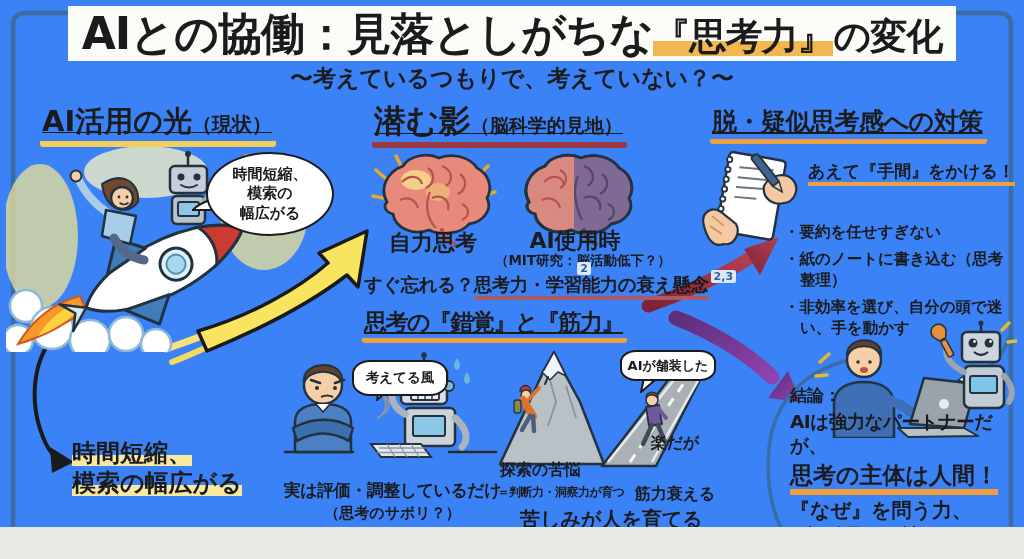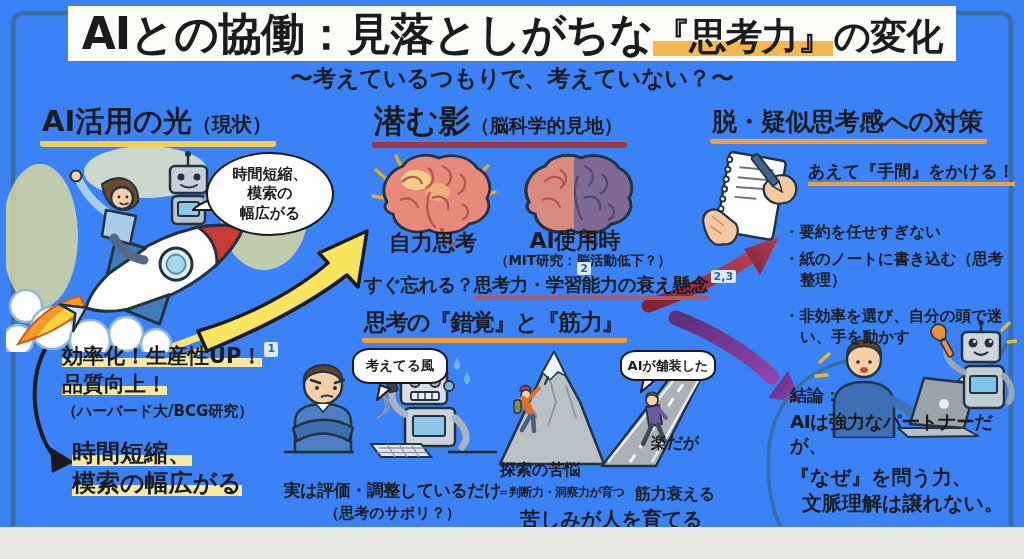--- a/index.html
+++ b/index.html
@@ -17,21 +17,21 @@
   .title-wrap { left:0; right:0; top:6px; text-align:center; z-index:6; }
   .title-line {
     display:inline-block; background:#fbfbf8; padding:0 14px;
     font-size:37px; font-weight:900; letter-spacing:-1px; line-height:1.25;
   }
   .title-ai { font-size:44px; }
   .title-hl { background:linear-gradient(transparent 60%, #f2b84f 60%, #f2b84f 96%, transparent 96%); }
   .subtitle { font-size:23px; font-weight:900; margin-top:2px; letter-spacing:0; }
 
   
-  .sec-head { display:inline-block; font-weight:900; padding:0 4px 3px 2px; line-height:1.1; }
+  .sec-head { display:inline-block; font-weight:900; padding:0 4px 3px 2px; line-height:1.1;text-decoration:underline; }
   .ul-yellow  { border-bottom:6px solid #f3cf5a; border-radius:3px; }
   .ul-maroon  { border-bottom:6px solid #9c3a44; border-radius:3px; }
   .ul-orange  { border-bottom:5px solid #ef9f3e; border-radius:3px; }
   .head-note { font-weight:900; }
 
   
   .bubble {
     background:#fff; border:2.5px solid #1b1b1b; border-radius:50%;
     display:flex; align-items:center; justify-content:center;
     text-align:center; font-weight:900; z-index:5;
@@ -154,25 +154,20 @@
     </g>
   </svg>
 
   <div class="abs bubble pre" style="left:206px;top:152px;width:128px;height:84px;font-size:15px;line-height:1.3">時間短縮、
 模索の
 幅広がる</div>
   <svg class="abs" style="left:192px;top:196px;z-index:4" width="22" height="18">
     <path d="M 21,3 C 9,7 4,10 1,14 L 21,14 Z" fill="#fff" stroke="#1b1b1b" stroke-width="2.2"></path>
   </svg>
 
-  <div class="abs z3" style="left:62px;top:342px;line-height:1.35">
-    <div style="font-size:21px;font-weight:900"><span class="hl-yellow">効率化！生産性UP！</span><span class="sup">1</span></div>
-    <div style="font-size:21px;font-weight:900"><span class="hl-yellow">品質向上！</span></div>
-    <div style="font-size:15px;font-weight:700;margin-top:2px">（ハーバード大/BCG研究）</div>
-  </div>
   <div class="abs z3 pre" style="left:72px;top:438px;font-size:24px;font-weight:900;line-height:1.25"><span class="hl-yellow">時間短縮、
 模索の幅広がる</span></div>
 
   <div class="abs z3" style="left:372px;top:104px">
     <span class="sec-head ul-maroon"><span style="font-size:32px">潜む影</span><span class="head-note" style="font-size:19px">（脳科学的見地）</span></span>
   </div>
 
   <svg class="abs z2" style="left:368px;top:148px" width="130" height="98" viewBox="0 0 130 98">
     <g stroke="#e3a92c" stroke-width="3.5" stroke-linecap="round">
       <line x1="8" y1="22" x2="17" y2="30"></line>
@@ -260,21 +255,21 @@
     <path d="M 184,24 C 180,30 180,34 184,36 C 188,34 188,30 184,24 Z" fill="#6fb3e0"></path>
     <rect x="122" y="60" width="50" height="38" rx="5" fill="#ccd4da" stroke="#23323f" stroke-width="2.5"></rect>
     <rect x="130" y="68" width="32" height="20" rx="2" fill="#8ec6e8" stroke="#23323f" stroke-width="2"></rect>
     <path d="M 122,66 C 110,60 106,48 111,38" fill="none" stroke="#aab4bc" stroke-width="7" stroke-linecap="round"></path>
     <rect x="104" y="28" width="9" height="16" rx="2" transform="rotate(-18 108 36)" fill="#39424a" stroke="#23323f" stroke-width="1.5"></rect>
     <path d="M 172,70 C 184,80 186,92 179,99" fill="none" stroke="#aab4bc" stroke-width="7" stroke-linecap="round"></path>
     <path d="M 88,96 L 138,96 L 148,109 L 98,109 Z" fill="#e3e8ec" stroke="#23323f" stroke-width="2"></path>
     <path d="M 96,100 L 142,100 M 94,104.5 L 144,104.5 M 104,96 L 112,109 M 116,96 L 124,109 M 128,96 L 136,109" stroke="#8a97a3" stroke-width="1.3"></path>
   </svg>
 
-  <div class="abs bubble" style="left:352px;top:348px;width:96px;height:36px;font-size:13.5px;border-radius:18px/14px">考えてる風</div>
+  <div class="abs bubble" style="left:352px;top:360px;width:96px;height:36px;font-size:13.5px;border-radius:18px/14px">考えてる風</div>
   <svg class="abs" style="left:374px;top:384px;z-index:4" width="18" height="17">
     <path d="M 3,16 L 6,1 L 16,5 Z" fill="#fff" stroke="#1b1b1b" stroke-width="2"></path>
   </svg>
 
   <div class="abs z3" style="left:280px;top:479px;width:225px;text-align:center;font-size:17px;font-weight:900;letter-spacing:-0.5px">実は評価・調整しているだけ</div>
   <div class="abs z3" style="left:280px;top:504px;width:225px;text-align:center;font-size:15px;font-weight:700">（思考のサボリ？）</div>
 
   <svg class="abs z2" style="left:492px;top:342px" width="120" height="125" viewBox="0 0 120 125">
     <path d="M 8,122 L 40,54 L 52,28 L 62,10 L 74,34 L 88,60 L 112,122 Z" fill="#b9c1c7" stroke="#23323f" stroke-width="2.5" stroke-linejoin="round"></path>
     <path d="M 62,10 L 74,34 L 66,30 L 58,38 L 50,30 L 52,28 Z" fill="#f2f5f7" stroke="#23323f" stroke-width="1.5"></path>
@@ -342,21 +337,21 @@
       <path d="M 72,34 L 80,34 L 76,44 Z" fill="#f3c8a2" stroke="#23323f" stroke-width="1.5"></path>
     </g>
   </svg>
 
   <div class="abs z3" style="left:808px;top:160px">
     <span class="u-sub" style="font-size:17px;font-weight:900">あえて『手間』をかける！</span>
   </div>
 
   <div class="abs z3" style="left:784px;top:222px;width:232px;font-size:15.5px;font-weight:700;line-height:1.35">
     <div style="padding-left:16px;text-indent:-16px;margin-bottom:6px">・要約を任せすぎない</div>
-    <div style="padding-left:16px;text-indent:-16px;margin-bottom:15px">・紙のノートに書き込む（思考整理）</div>
+    <div style="padding-left:16px;text-indent:-16px;margin-bottom:6px">・紙のノートに書き込む（思考整理）</div>
     <div style="padding-left:16px;text-indent:-16px">・非効率を選び、自分の頭で迷い、手を動かす</div>
   </div>
 
   <svg class="abs z2" style="left:812px;top:320px" width="205" height="118" viewBox="0 -8 205 118">
     <g stroke="#e8b62f" stroke-width="3.5" stroke-linecap="round">
       <line x1="8" y1="34" x2="17" y2="26"></line>
         <line x1="4" y1="48" x2="15" y2="47"></line>
       <line x1="190" y1="2" x2="197" y2="-5"></line>
         <line x1="196" y1="14" x2="204" y2="13"></line>
     </g>
@@ -387,17 +382,18 @@
     <g transform="translate(132,14) rotate(-28)">
       <rect x="-3" y="-2" width="6" height="18" rx="2" fill="#e8913c" stroke="#23323f" stroke-width="1.5"></rect>
       <path d="M -7,-9 A 7.5,7.5 0 1 1 7,-9 L 3.5,-3 L -3.5,-3 Z" fill="#e8913c" stroke="#23323f" stroke-width="1.5"></path>
     </g>
     <path d="M 192,48 C 200,56 202,66 197,74" fill="none" stroke="#9aa6b0" stroke-width="6" stroke-linecap="round"></path>
   </svg>
 
   <div class="abs z3" style="left:790px;top:384px;line-height:1.3">
     <div style="font-size:17px;font-weight:900">結論：</div>
     <div style="font-size:18.5px;font-weight:900;margin-top:4px;letter-spacing:-0.5px">AIは強力なパートナーだが、</div>
+    <div style="font-size:23px;font-weight:900;margin-top:3px"><span class="u-human">思考の主体は人間！</span></div>
     <div style="font-size:20px;font-weight:900;margin-top:6px">『なぜ』を問う力、</div>
     <div style="font-size:20px;font-weight:900;margin-left:12px">文脈理解は譲れない。</div>
   </div>
 
 </div>
 
 </body></html>

